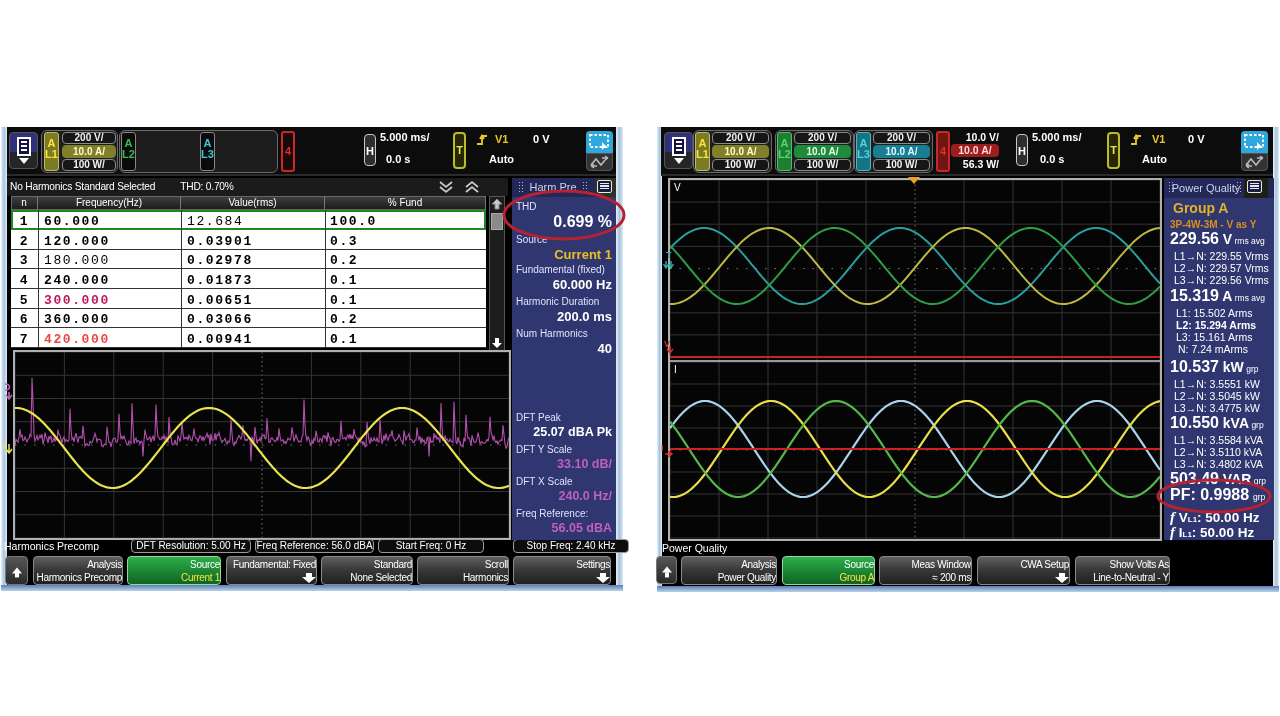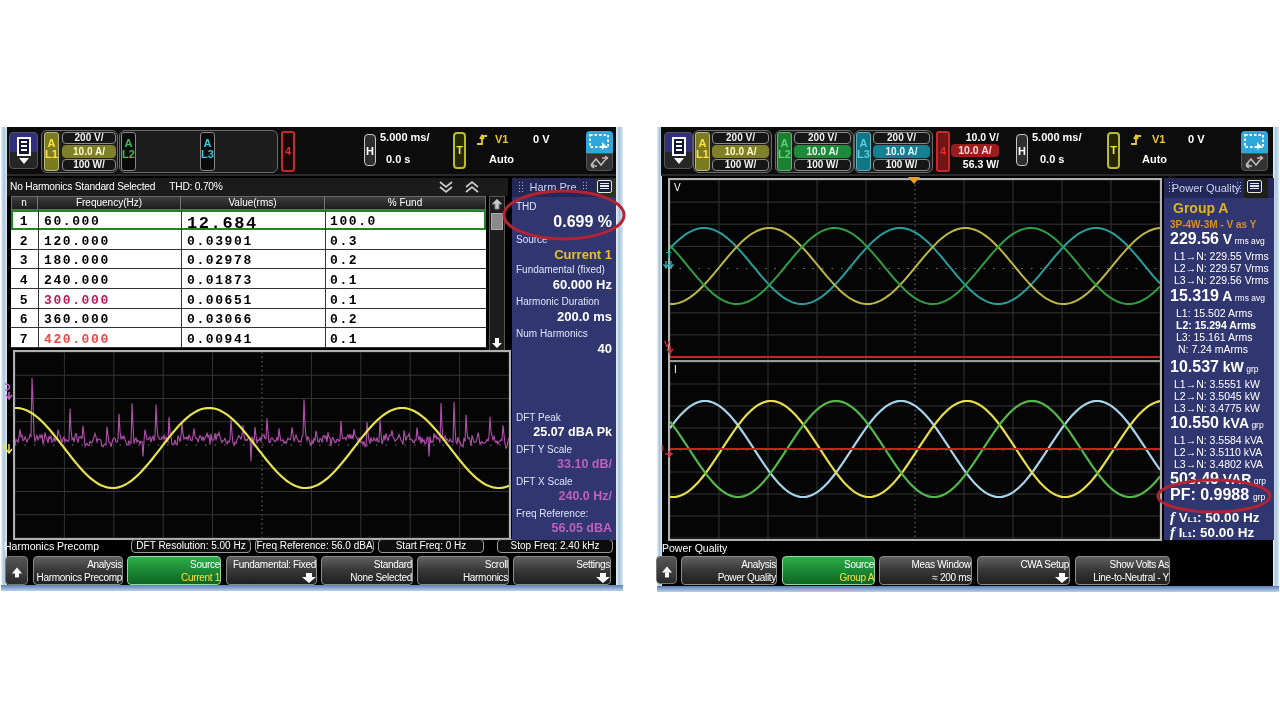--- a/index.html
+++ b/index.html
@@ -79,44 +79,44 @@
 <svg class="abs" style="left:589px;top:134px" width="22" height="17">
     <rect x="1" y="1" width="18" height="12" fill="none" stroke="#fff" stroke-width="2" stroke-dasharray="2.5,2"></rect>
     <path d="M13,8 L19,14 L15,14 L13,16 Z" fill="#fff"></path>
   </svg>
 <div class="abs" style="left:586px;top:153px;width:27px;height:18px;border-radius:0 0 4px 4px;background:#333;border:1px solid #555"></div>
 <svg class="abs" style="left:589px;top:155px" width="22" height="14">
     <path d="M2,10 L7,4 L12,10 L16,5" stroke="#bbb" stroke-width="1.6" fill="none"></path>
     <path d="M13,3 L19,3 M19,3 L16,1 M19,3 L16,5" stroke="#bbb" stroke-width="1.4" fill="none"></path>
     <path d="M8,11 L2,11 M2,11 L5,9 M2,11 L5,13" stroke="#bbb" stroke-width="1.4" fill="none"></path>
   </svg>
-<div class="abs" style="left:7px;top:178px;width:501px;height:18px;background:#1b1b1b;color:#fff;font-size:10.2px;line-height:17px"><span style="margin-left:3px;letter-spacing:-0.2px">No Harmonics Standard Selected</span><span style="margin-left:14px;letter-spacing:-0.2px">THD: 0.70%</span></div>
+<div class="abs" style="left:7px;top:178px;width:501px;height:18px;background:#1b1b1b;color:#fff;font-size:10.2px;line-height:17px"><span style="margin-left:3px;letter-spacing:-0.2px">No Harmonics Standard Selected</span><span style="margin-left:25px;letter-spacing:-0.2px">THD: 0.70%</span></div>
 <svg class="abs" style="left:437px;top:180px" width="46" height="14">
     <path d="M3,2 L9,7 L15,2 M3,7 L9,12 L15,7" stroke="#ccc" stroke-width="1.7" fill="none"></path>
     <path d="M29,7 L35,2 L41,7 M29,12 L35,7 L41,12" stroke="#ccc" stroke-width="1.7" fill="none"></path>
   </svg>
 <div class="abs" style="left:11px;top:196px;width:475px;height:14px;background:linear-gradient(#3e3e3e,#1c1c1c);border:1px solid #666"></div>
 <div class="abs" style="left:11px;top:196px;width:27px;height:14px;border-right:1px solid #777;color:#fff;font-size:10px;line-height:14px;text-align:center">n</div>
 <div class="abs" style="left:38px;top:196px;width:143px;height:24px;border-right:1px solid #777;color:#fff;font-size:10px;line-height:14px;text-align:center">Frequency(Hz)</div>
 <div class="abs" style="left:181px;top:196px;width:144px;height:14px;border-right:1px solid #777;color:#fff;font-size:10px;line-height:14px;text-align:center">Value(rms)</div>
 <div class="abs" style="left:325px;top:196px;width:161px;height:26px;border-right:1px solid #777;color:#fff;font-size:10px;line-height:14px;text-align:center">% Fund</div>
 <div class="abs" style="left:11px;top:210px;width:475px;height:138px;background:#fff"></div>
 <div class="abs" style="left:11px;top:210px;width:475px;height:20px;border:2px solid #1e8a1e;"></div>
 <div class="abs" style="left:11px;top:214px;width:27px;text-align:center;font-family:'Liberation Mono',monospace;font-size:13px;font-weight:700;letter-spacing:1.6px;color:#000">1</div>
 <div class="abs" style="left:44px;top:214px;font-family:'Liberation Mono',monospace;font-size:13px;font-weight:700;letter-spacing:1.6px;color:#000">60.000</div>
-<div class="abs" style="left:187px;top:214px;font-family:'Liberation Mono',monospace;font-size:17px;font-weight:700;letter-spacing:1.6px;color:#000">12.684</div>
+<div class="abs" style="left:187px;top:214px;font-family:'Liberation Mono',monospace;font-size:13px;font-weight:400;letter-spacing:1.6px;color:#000">12.684</div>
 <div class="abs" style="left:330px;top:214px;font-family:'Liberation Mono',monospace;font-size:13px;font-weight:700;letter-spacing:1.6px;color:#000">100.0</div>
 <div class="abs" style="left:11px;top:230px;width:475px;height:20px;border-bottom:1px solid #333;"></div>
 <div class="abs" style="left:11px;top:234px;width:27px;text-align:center;font-family:'Liberation Mono',monospace;font-size:13px;font-weight:700;letter-spacing:1.6px;color:#000">2</div>
 <div class="abs" style="left:44px;top:234px;font-family:'Liberation Mono',monospace;font-size:13px;font-weight:700;letter-spacing:1.6px;color:#000">120.000</div>
 <div class="abs" style="left:187px;top:234px;font-family:'Liberation Mono',monospace;font-size:13px;font-weight:700;letter-spacing:1.6px;color:#000">0.03901</div>
 <div class="abs" style="left:330px;top:234px;font-family:'Liberation Mono',monospace;font-size:13px;font-weight:700;letter-spacing:1.6px;color:#000">0.3</div>
 <div class="abs" style="left:11px;top:249px;width:475px;height:20px;border-bottom:1px solid #333;"></div>
 <div class="abs" style="left:11px;top:253px;width:27px;text-align:center;font-family:'Liberation Mono',monospace;font-size:13px;font-weight:700;letter-spacing:1.6px;color:#000">3</div>
-<div class="abs" style="left:44px;top:253px;font-family:'Liberation Mono',monospace;font-size:13px;font-weight:700;letter-spacing:1.6px;color:#000">180.000</div>
+<div class="abs" style="left:44px;top:253px;font-family:'Liberation Mono',monospace;font-size:13px;font-weight:400;letter-spacing:1.6px;color:#000">180.000</div>
 <div class="abs" style="left:187px;top:253px;font-family:'Liberation Mono',monospace;font-size:13px;font-weight:700;letter-spacing:1.6px;color:#000">0.02978</div>
 <div class="abs" style="left:330px;top:253px;font-family:'Liberation Mono',monospace;font-size:13px;font-weight:700;letter-spacing:1.6px;color:#000">0.2</div>
 <div class="abs" style="left:11px;top:269px;width:475px;height:20px;border-bottom:1px solid #333;"></div>
 <div class="abs" style="left:11px;top:273px;width:27px;text-align:center;font-family:'Liberation Mono',monospace;font-size:13px;font-weight:700;letter-spacing:1.6px;color:#000">4</div>
 <div class="abs" style="left:44px;top:273px;font-family:'Liberation Mono',monospace;font-size:13px;font-weight:700;letter-spacing:1.6px;color:#000">240.000</div>
 <div class="abs" style="left:187px;top:273px;font-family:'Liberation Mono',monospace;font-size:13px;font-weight:700;letter-spacing:1.6px;color:#000">0.01873</div>
 <div class="abs" style="left:330px;top:273px;font-family:'Liberation Mono',monospace;font-size:13px;font-weight:700;letter-spacing:1.6px;color:#000">0.1</div>
 <div class="abs" style="left:11px;top:289px;width:475px;height:20px;border-bottom:1px solid #333;"></div>
 <div class="abs" style="left:11px;top:293px;width:27px;text-align:center;font-family:'Liberation Mono',monospace;font-size:13px;font-weight:700;letter-spacing:1.6px;color:#000">5</div>
 <div class="abs" style="left:44px;top:293px;font-family:'Liberation Mono',monospace;font-size:13px;font-weight:700;letter-spacing:1.6px;color:#be185d">300.000</div>
@@ -172,21 +172,21 @@
     <path d="M6,10 L6,16 M3,13 L6,17 L9,13" stroke="#c060c0" stroke-width="1.6" fill="none"></path>
   </svg>
 <svg class="abs" style="left:3px;top:440px" width="12" height="18">
     <text x="0" y="9" fill="#e8e34f" font-size="9" font-weight="bold">I</text>
     <path d="M6,4 L6,12 M3,9 L6,13 L9,9" stroke="#e8e34f" stroke-width="1.5" fill="none"></path>
   </svg>
 <div class="abs" style="left:4px;top:540px;color:#fff;font-size:10.5px">Harmonics Precomp</div>
 <div class="statbox" style="left:131px;top:539px;width:120px">DFT Resolution: 5.00 Hz</div>
 <div class="statbox" style="left:255px;top:539px;width:119px">Freq Reference: 56.0 dBA</div>
 <div class="statbox" style="left:378px;top:539px;width:106px">Start Freq: 0 Hz</div>
-<div class="statbox" style="left:497px;top:539px;width:116px">Stop Freq: 2.40 kHz</div>
+<div class="statbox" style="left:513px;top:539px;width:116px">Stop Freq: 2.40 kHz</div>
 <div class="upbtn upbtn1 abs upbtnl upbtn-el upbtn-x upbtn-y upbtn-z upbtn-w upbtn-q upbtn-r upbtn-s upbtn-t upbtn-u upbtn-v" style="left:5px;top:556px;width:23px;height:29px;border-radius:4px;border:1px solid #777;background:linear-gradient(#565656,#2a2a2a)">
     <div class="uparr"></div>
   </div>
 <div class="sk" style="left:33px;top:556px;width:90px">Analysis<br>Harmonics Precomp</div>
 <div class="sk skg" style="left:127px;top:556px;width:94px">Source<br><span style="color:#ffe23c">Current 1</span></div>
 <div class="sk" style="left:226px;top:556px;width:91px">Fundamental: Fixed<br><span class="dna"><b></b><i></i></span></div>
 <div class="sk" style="left:321px;top:556px;width:92px">Standard<br>None Selected</div>
 <div class="sk" style="left:417px;top:556px;width:92px">Scroll<br>Harmonics</div>
 <div class="sk" style="left:513px;top:556px;width:98px">Settings<br><span class="dna"><b></b><i></i></span></div>
 <div class="side" style="left:512px;top:178px;width:104px;height:362px">

